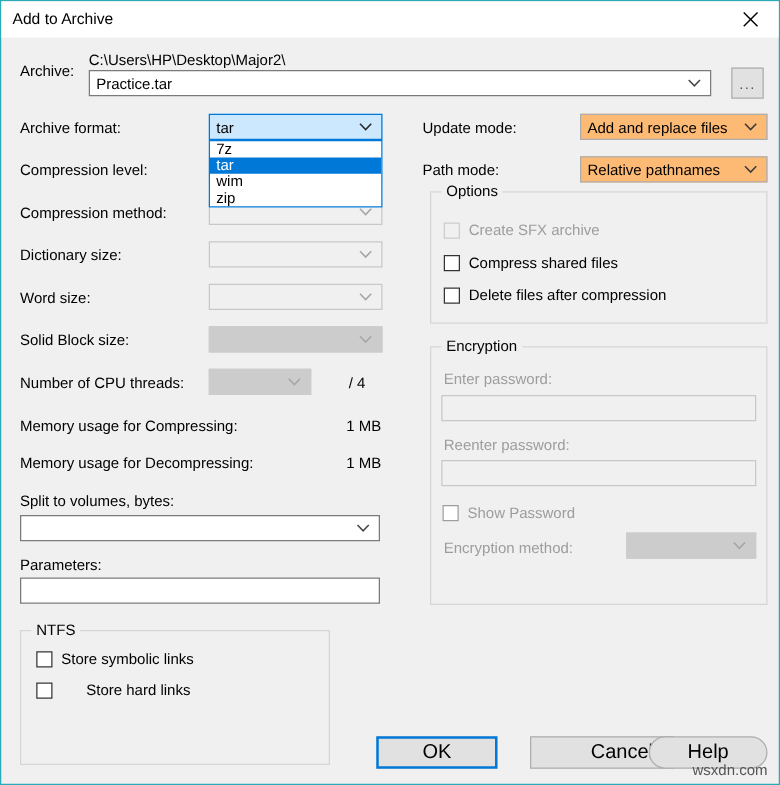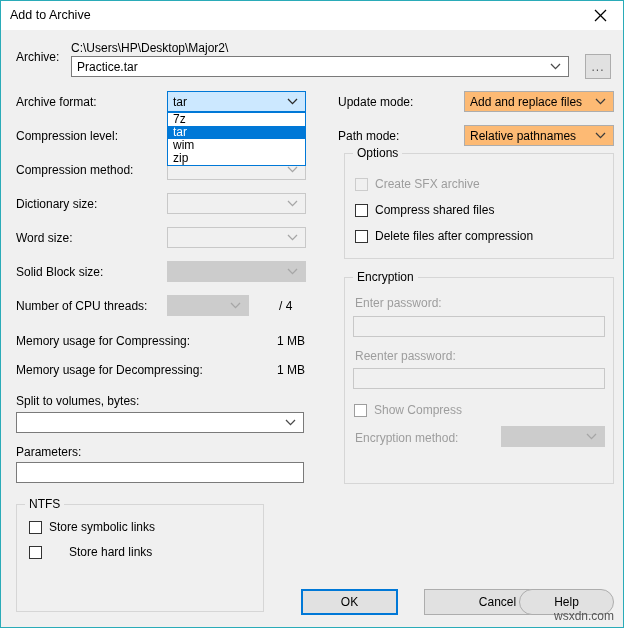--- a/index.html
+++ b/index.html
@@ -182,21 +182,21 @@
   
   .btn {
     position: absolute;
     box-sizing: border-box;
     height: 26px;
     background: #e1e1e1;
     border: 1px solid #adadad;
     display: flex;
     align-items: center;
     justify-content: center;
-    font-size: 12px;
+    font-size: 16px;
     color: #000;
     cursor: default;
   }
   .btn.default {
     border: 2px solid #0078d7;
   }
   .btn-dots {
     position: absolute;
     box-sizing: border-box;
     background: #e1e1e1;
@@ -405,21 +405,21 @@
       <span></span>
     </div>
 
     <div class="lbl dis" style="left:10px; top:71px;">Reenter password:</div>
     <div class="textbox dis" style="left:8px; top:90px; width:252px;">
       <span></span>
     </div>
 
     <div class="cb dis" style="left:9px; top:125px;">
       <span class="box" style="border-color:#9d9d9d; background:#ffffff;"></span>
-      <span>Show Compress</span>
+      <span>Show Password</span>
     </div>
 
     <div class="lbl dis" style="left:10px; top:153px;">Encryption method:</div>
     <div class="combo dis-dark" style="left:156px; top:148px; width:104px;">
       <span></span>
       <span class="arrow">
         <svg width="11" height="7" viewBox="0 0 11 7">
             <polyline points="1,1 5.5,5.6 10,1" fill="none" stroke="#a6a6a6" stroke-width="1.3"></polyline>
           </svg>
       </span>

